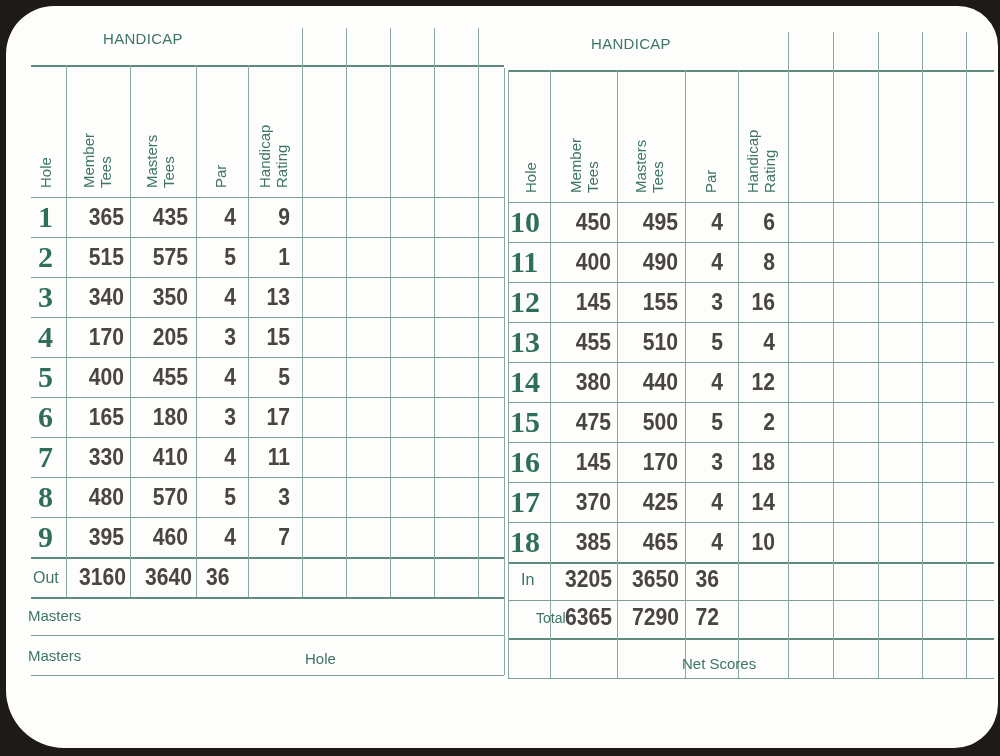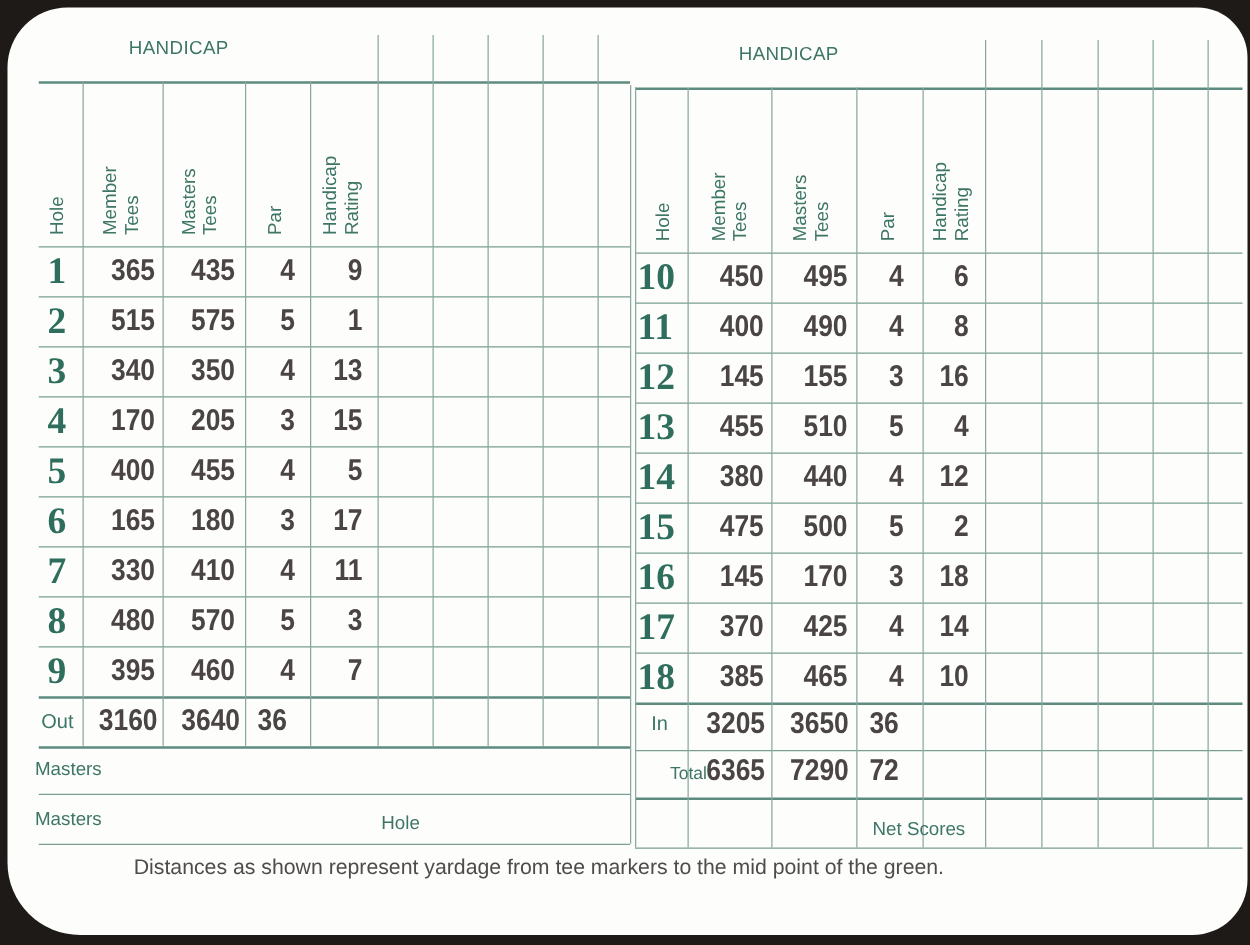--- a/index.html
+++ b/index.html
@@ -252,16 +252,15 @@
       <div class="val" style="left:679px; width:34px; top:555px; text-align:right;">36</div>
       <div class="lbl" style="left:506px; top:602px; font-size:14px;margin-left:24px;">Total</div>
       <div class="val" style="left:544px; width:62px; top:593px; text-align:right;">6365</div>
       <div class="val" style="left:611px; width:62px; top:593px; text-align:right;">7290</div>
       <div class="val" style="left:679px; width:34px; top:593px; text-align:right;">72</div>
     </div>
 
   <div class="lbl" style="left:22px; top:600px;">Masters</div>
   <div class="lbl" style="left:22px; top:640px;">Masters</div>
   <div class="lbl" style="left:299px; top:643px;">Hole</div>
-  <div class="lbl" style="left:676px; top:648px;margin-left:16px;">Net Scores</div>
-
-  <div class="foot" style="left:101px; top:678px;">Distances as shown represent yardage from tee markers to the mid point of the green.</div>
+  <div class="lbl" style="left:676px; top:648px;">Net Scores</div>
+
 </div>
 
 </body></html>

